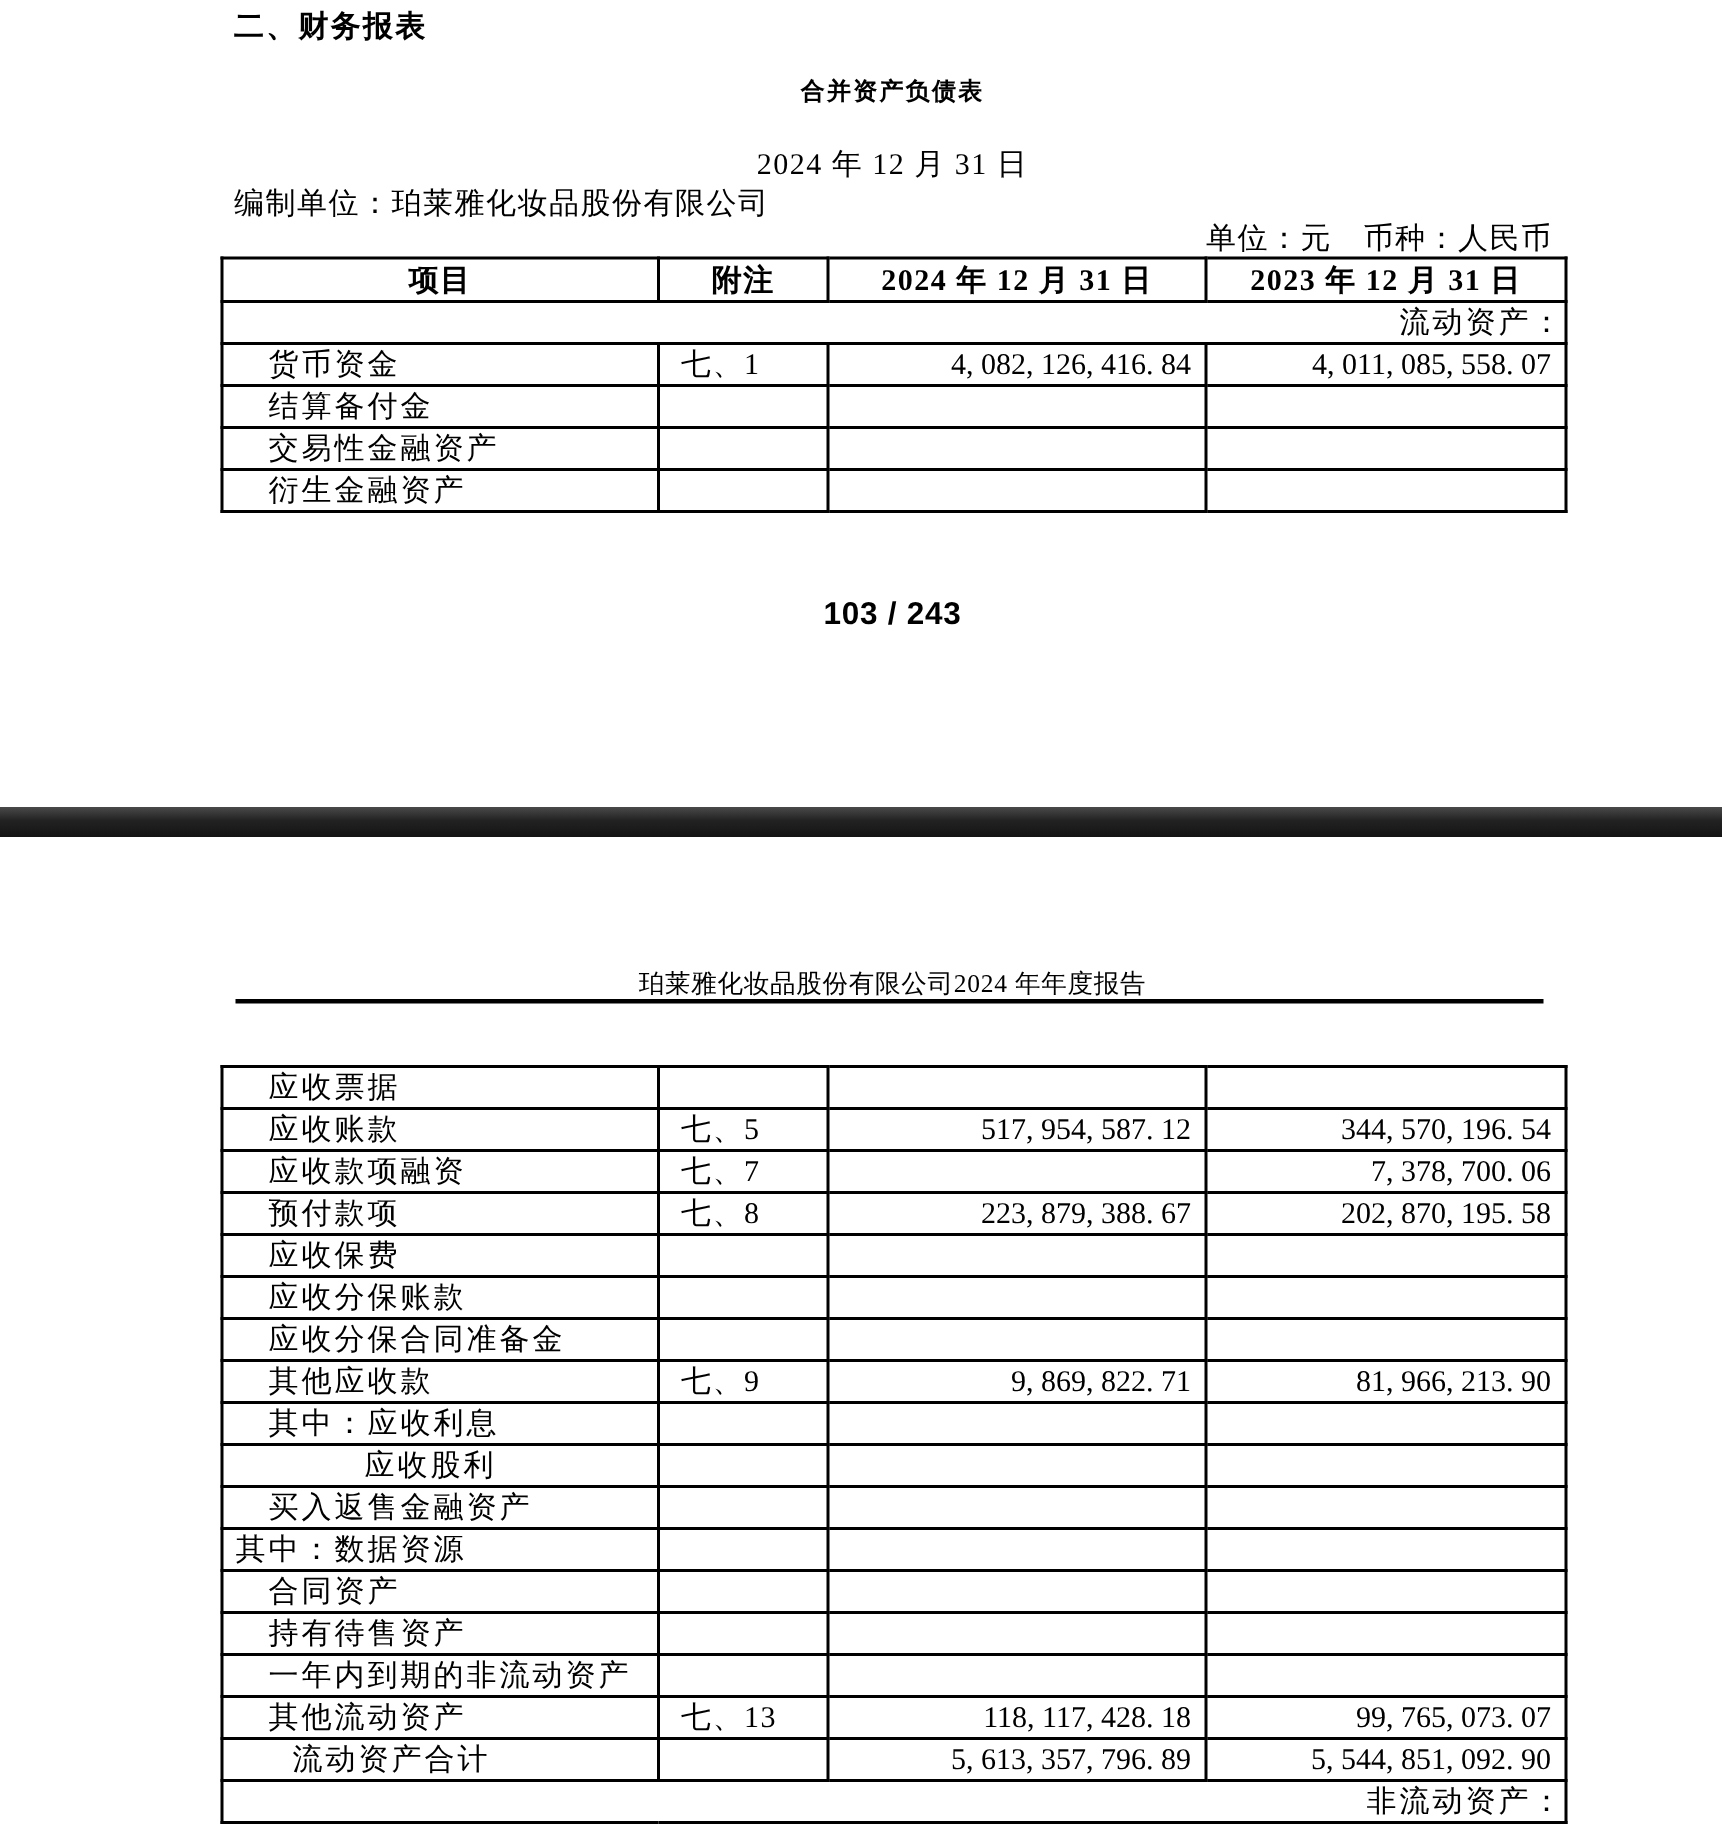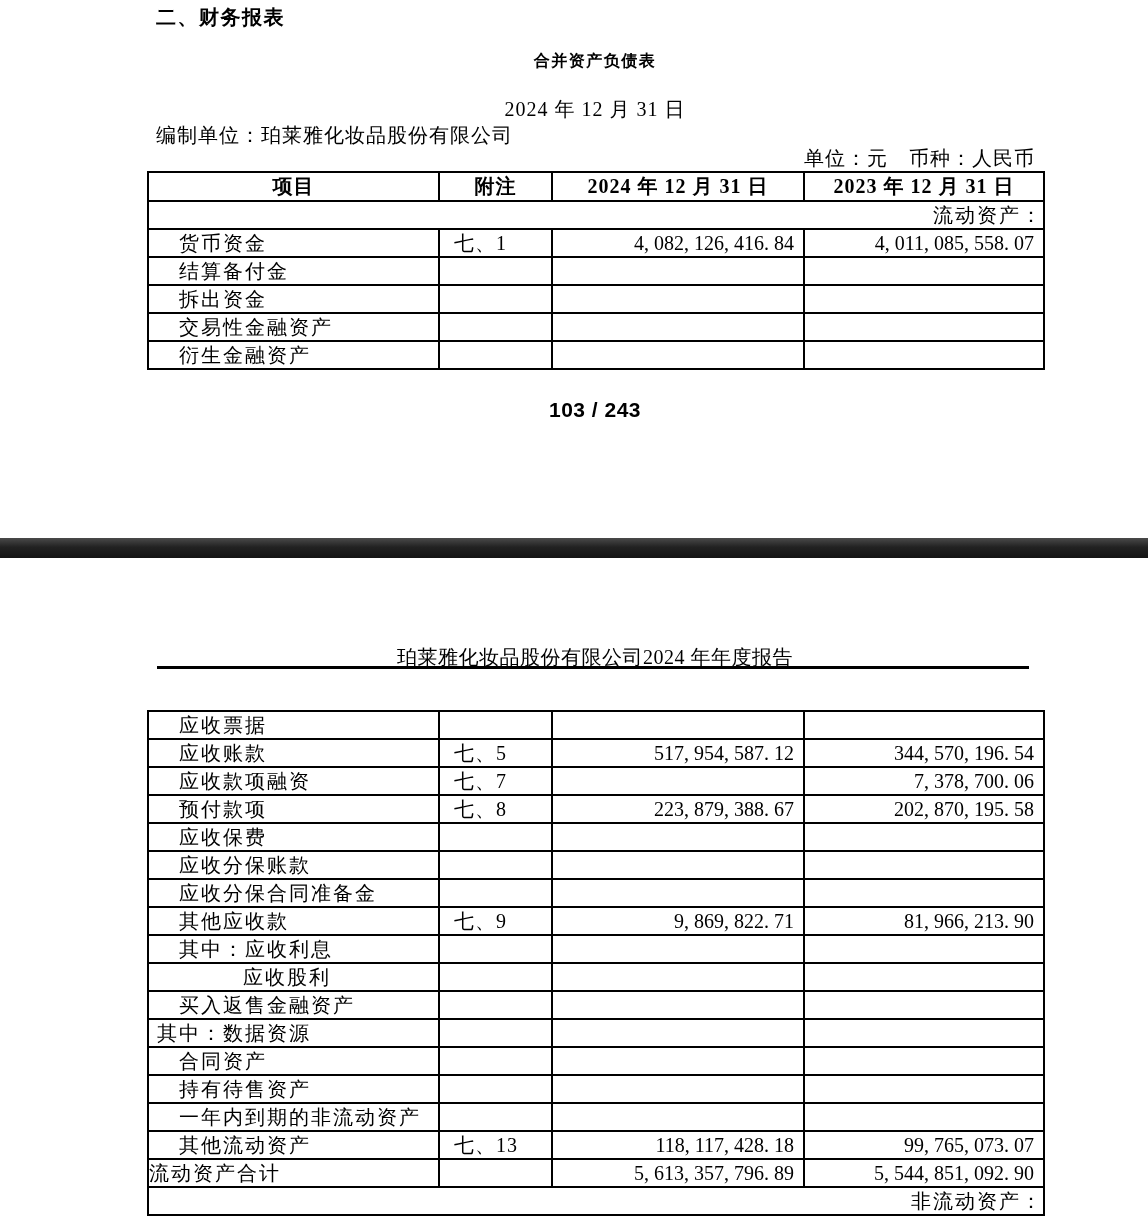--- a/index.html
+++ b/index.html
@@ -21,35 +21,35 @@
   table.fin { border-collapse:collapse; table-layout:fixed; width:896px; }
   .t1 { left:147px; top:171px; }
   .t2 { left:147px; top:710px; }
   .col-item{width:291px} .col-note{width:113px} .col-v1{width:252px} .col-v2{width:240px}
   table.fin th, table.fin td { border:2px solid #000; overflow:hidden; white-space:nowrap; }
   table.fin th { height:27px; font-size:20px; font-weight:700; text-align:center; letter-spacing:1px;margin-left:32px; }
   table.fin td { height:26.4px; font-size:20px; line-height:26px; }
   td.c-item { letter-spacing:2px; }
   td.c-item.ind0 { padding-left:8px; }
   td.c-item.ind1 { padding-left:30px; }
-  td.c-item.ind2 { }
+  td.c-item.ind2 { padding-left:46px; }
   td.c-item.ind3 { padding-left:94px; }
   td.c-item.sec { font-weight:400;text-align:right; }
   td.c-note { padding-left:14px; letter-spacing:1px; }
   td.c-v { text-align:right; padding-right:9px; }
 
   .page-number {
     top:398px; font-family:"Liberation Sans","DejaVu Sans",sans-serif;
     font-size:21px; font-weight:700; letter-spacing:0.5px;
   }
   .page-gap {
     left:0; top:538px; width:1148px; height:20px;
     background:linear-gradient(180deg,#4a4a4a 0%,#222222 45%,#141414 100%);
   }
-  .report-header { top:644px; font-size:20px; letter-spacing:0.5px; }
+  .report-header { top:644px; font-size:17px; letter-spacing:0.5px; }
   .report-rule { left:157px; top:666px; width:872px; height:3px; background:#000; }
 </style>
 </head>
 <body>
 
 <div class="page">
 
   <section>
     <div class="abs h-section">二、财务报表</div>
     <div class="abs center-col h-title">合并资产负债表</div>
@@ -80,26 +80,20 @@
             <td class="c-v">4, 082, 126, 416. 84</td>
             <td class="c-v">4, 011, 085, 558. 07</td>
           </tr>
           <tr>
             <td class="c-item ind1">结算备付金</td>
             <td class="c-note"></td>
             <td class="c-v"></td>
             <td class="c-v"></td>
           </tr>
           <tr>
-            <td class="c-item ind1">拆出资金</td>
-            <td class="c-note"></td>
-            <td class="c-v"></td>
-            <td class="c-v"></td>
-          </tr>
-          <tr>
             <td class="c-item ind1">交易性金融资产</td>
             <td class="c-note"></td>
             <td class="c-v"></td>
             <td class="c-v"></td>
           </tr>
           <tr>
             <td class="c-item ind1">衍生金融资产</td>
             <td class="c-note"></td>
             <td class="c-v"></td>
             <td class="c-v"></td>

